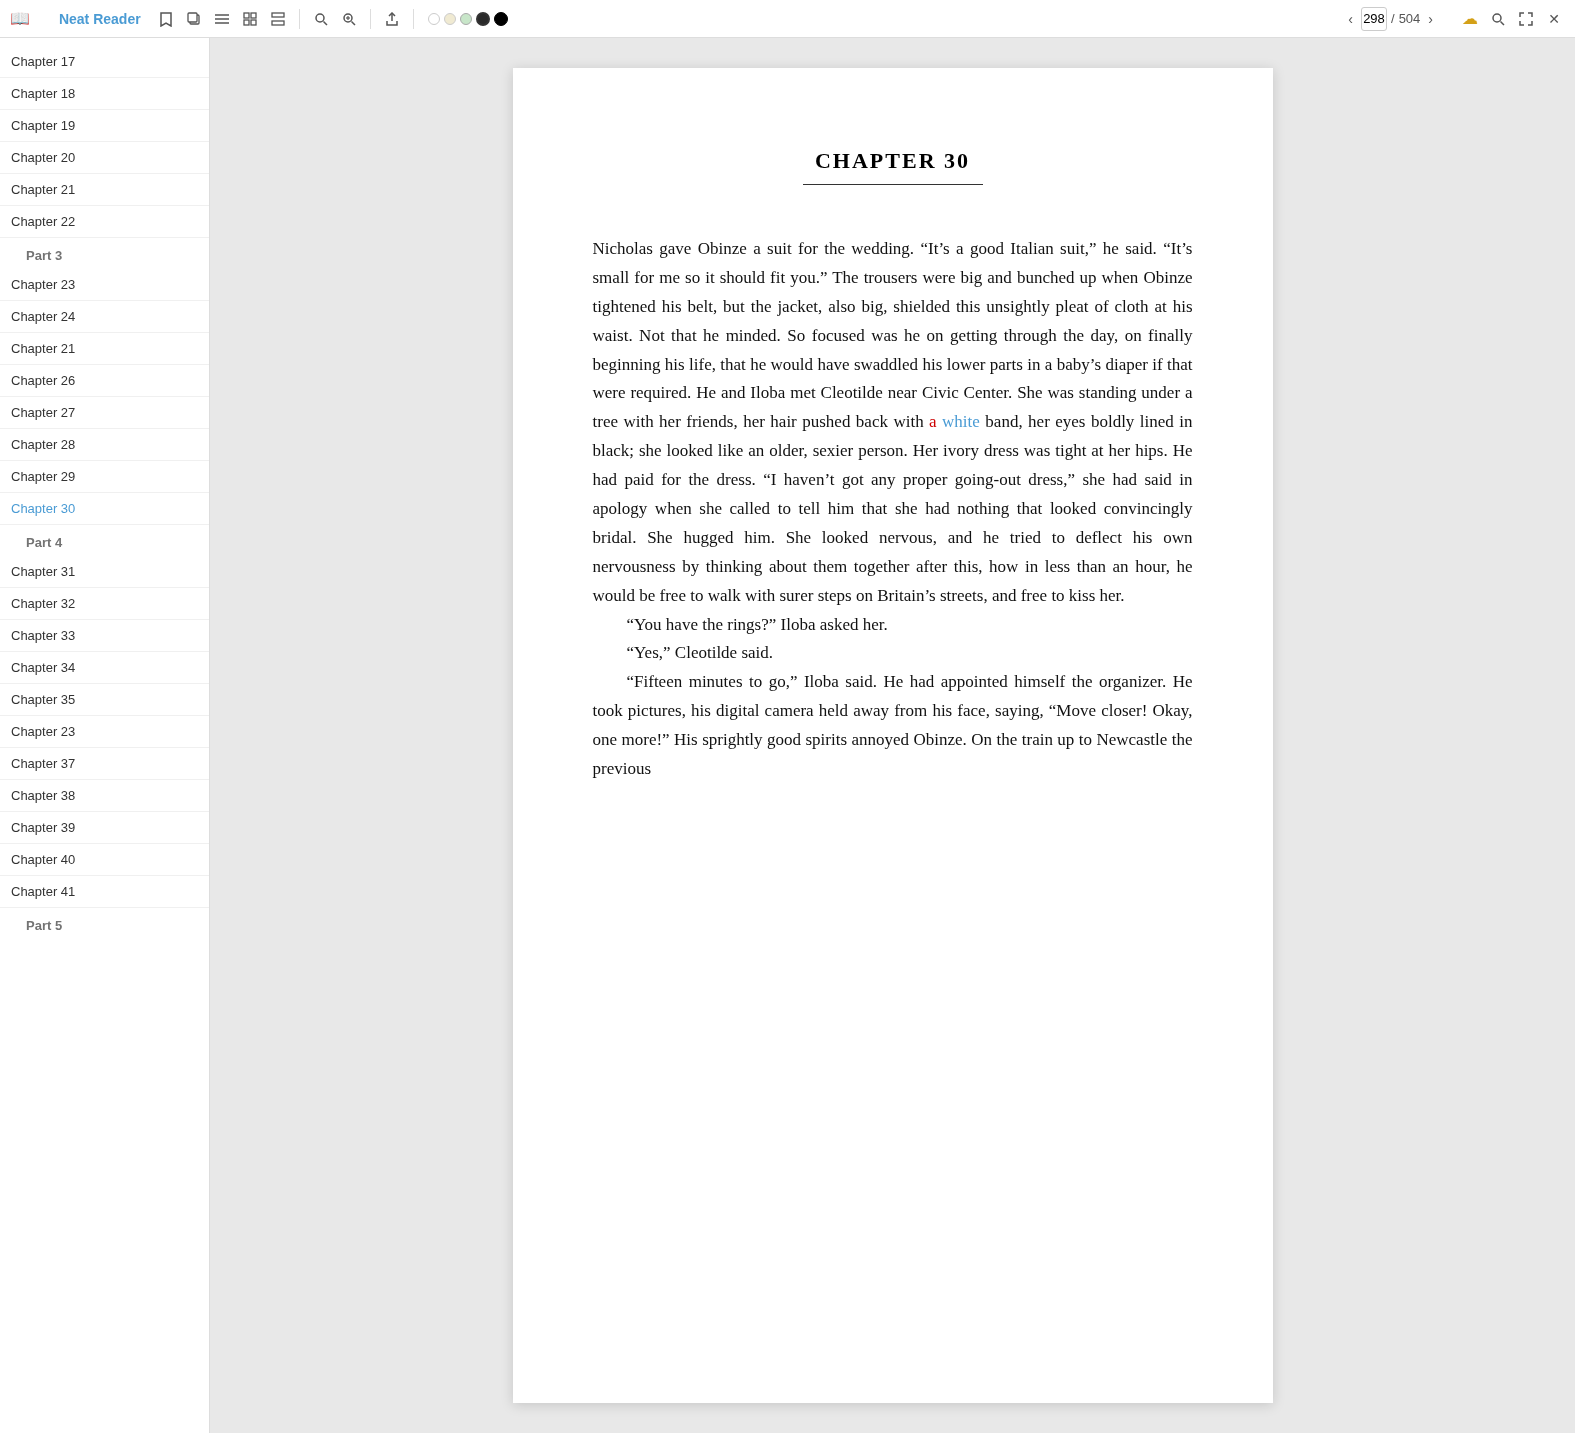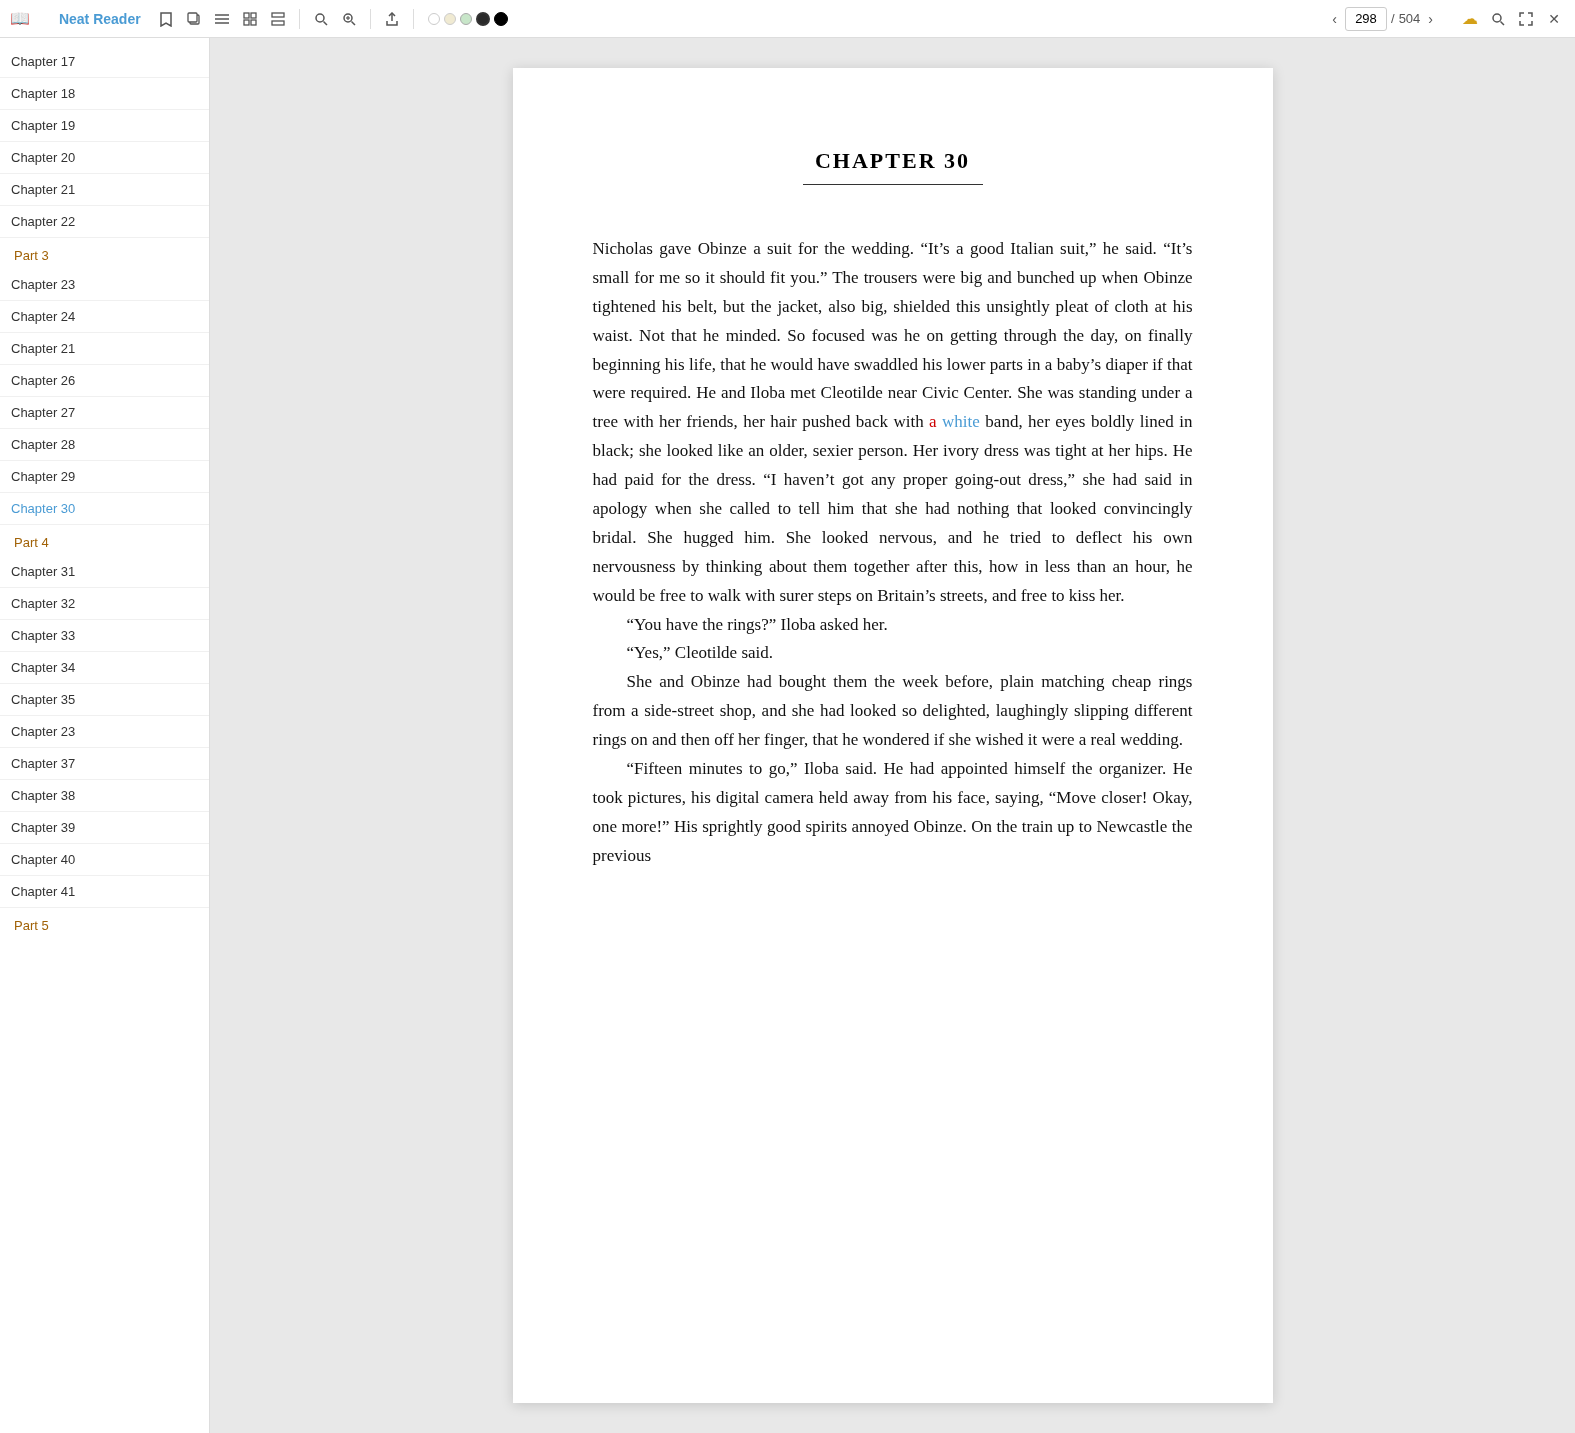--- a/index.html
+++ b/index.html
@@ -78,21 +78,21 @@
     }
 
     .page-nav {
       display: flex;
       align-items: center;
       gap: 4px;
       margin-left: auto;
     }
 
     .page-nav input {
-      width: 42px;
+      width: 26px;
       height: 24px;
       text-align: center;
       border: 1px solid #ccc;
       border-radius: 3px;
       font-size: 13px;
     }
 
     .page-nav span {
       font-size: 13px;
       color: #555;
@@ -145,24 +145,24 @@
       color: #333;
       cursor: pointer;
       border-bottom: 1px solid #f0f0f0;
     }
 
     .sidebar-chapter.active {
       color: #4a9bd4;
     }
 
     .sidebar-part {
-      padding: 10px 14px 6px 14px;
+      padding: 10px 14px 6px 26px;
       font-size: 13px;
-      font-weight: 400;
-      color: #a16207;
+      font-weight: 700;
+      color: #737373;
     }
 
     
     #content {
       flex: 1;
       background: #e8e8e8;
       overflow-y: auto;
       display: flex;
       justify-content: center;
       padding: 30px 20px;
@@ -368,19 +368,18 @@
     </div>
 
   <div id="content">
     <div class="book-page">
       <div class="chapter-title">CHAPTER 30</div>
       <div class="chapter-rule"></div>
       <div class="book-text">
         <p>Nicholas gave Obinze a suit for the wedding. “It’s a good Italian suit,” he said. “It’s small for me so it should fit you.” The trousers were big and bunched up when Obinze tightened his belt, but the jacket, also big, shielded this unsightly pleat of cloth at his waist. Not that he minded. So focused was he on getting through the day, on finally beginning his life, that he would have swaddled his lower parts in a baby’s diaper if that were required. He and Iloba met Cleotilde near Civic Center. She was standing under a tree with her friends, her hair pushed back with <span class="highlight-red">a</span><span class="highlight-blue"> white</span> band, her eyes boldly lined in black; she looked like an older, sexier person. Her ivory dress was tight at her hips. He had paid for the dress. “I haven’t got any proper going-out dress,” she had said in apology when she called to tell him that she had nothing that looked convincingly bridal. She hugged him. She looked nervous, and he tried to deflect his own nervousness by thinking about them together after this, how in less than an hour, he would be free to walk with surer steps on Britain’s streets, and free to kiss her.</p>
         <p>“You have the rings?” Iloba asked her.</p>
         <p>“Yes,” Cleotilde said.</p>
-        <p>She and Obinze had bought them the week before, plain matching cheap rings from a side-street shop, and she had looked so delighted, laughingly slipping different rings on and then off her finger, that he wondered if she wished it were a real wedding.</p>
         <p>“Fifteen minutes to go,” Iloba said. He had appointed himself the organizer. He took pictures, his digital camera held away from his face, saying, “Move closer! Okay, one more!” His sprightly good spirits annoyed Obinze. On the train up to Newcastle the previous</p>
       </div>
     </div>
   </div>
 
 </div>
 
 </body></html>

